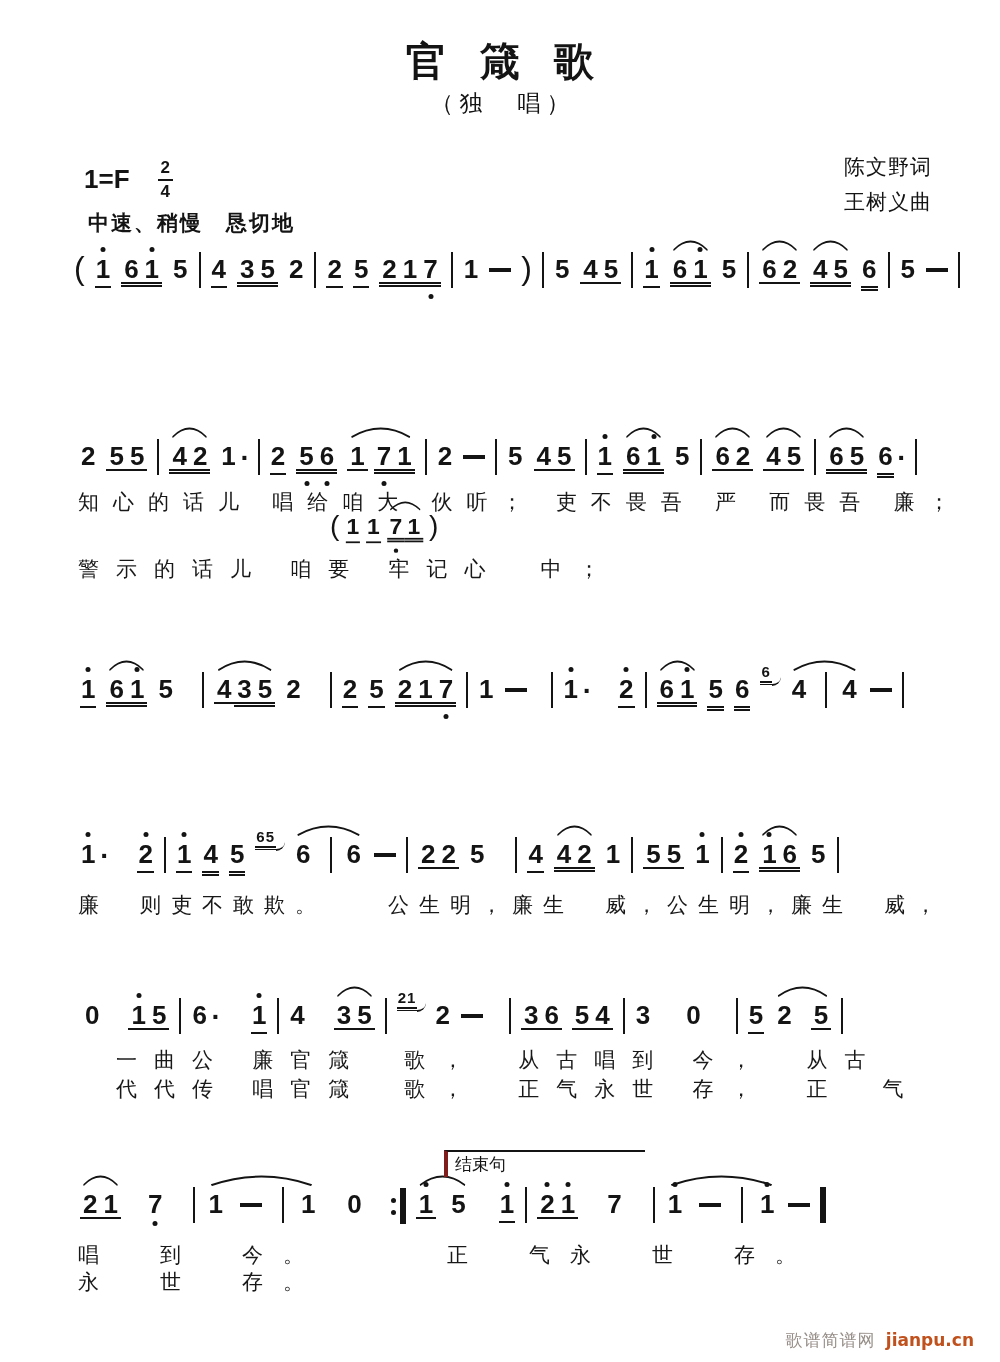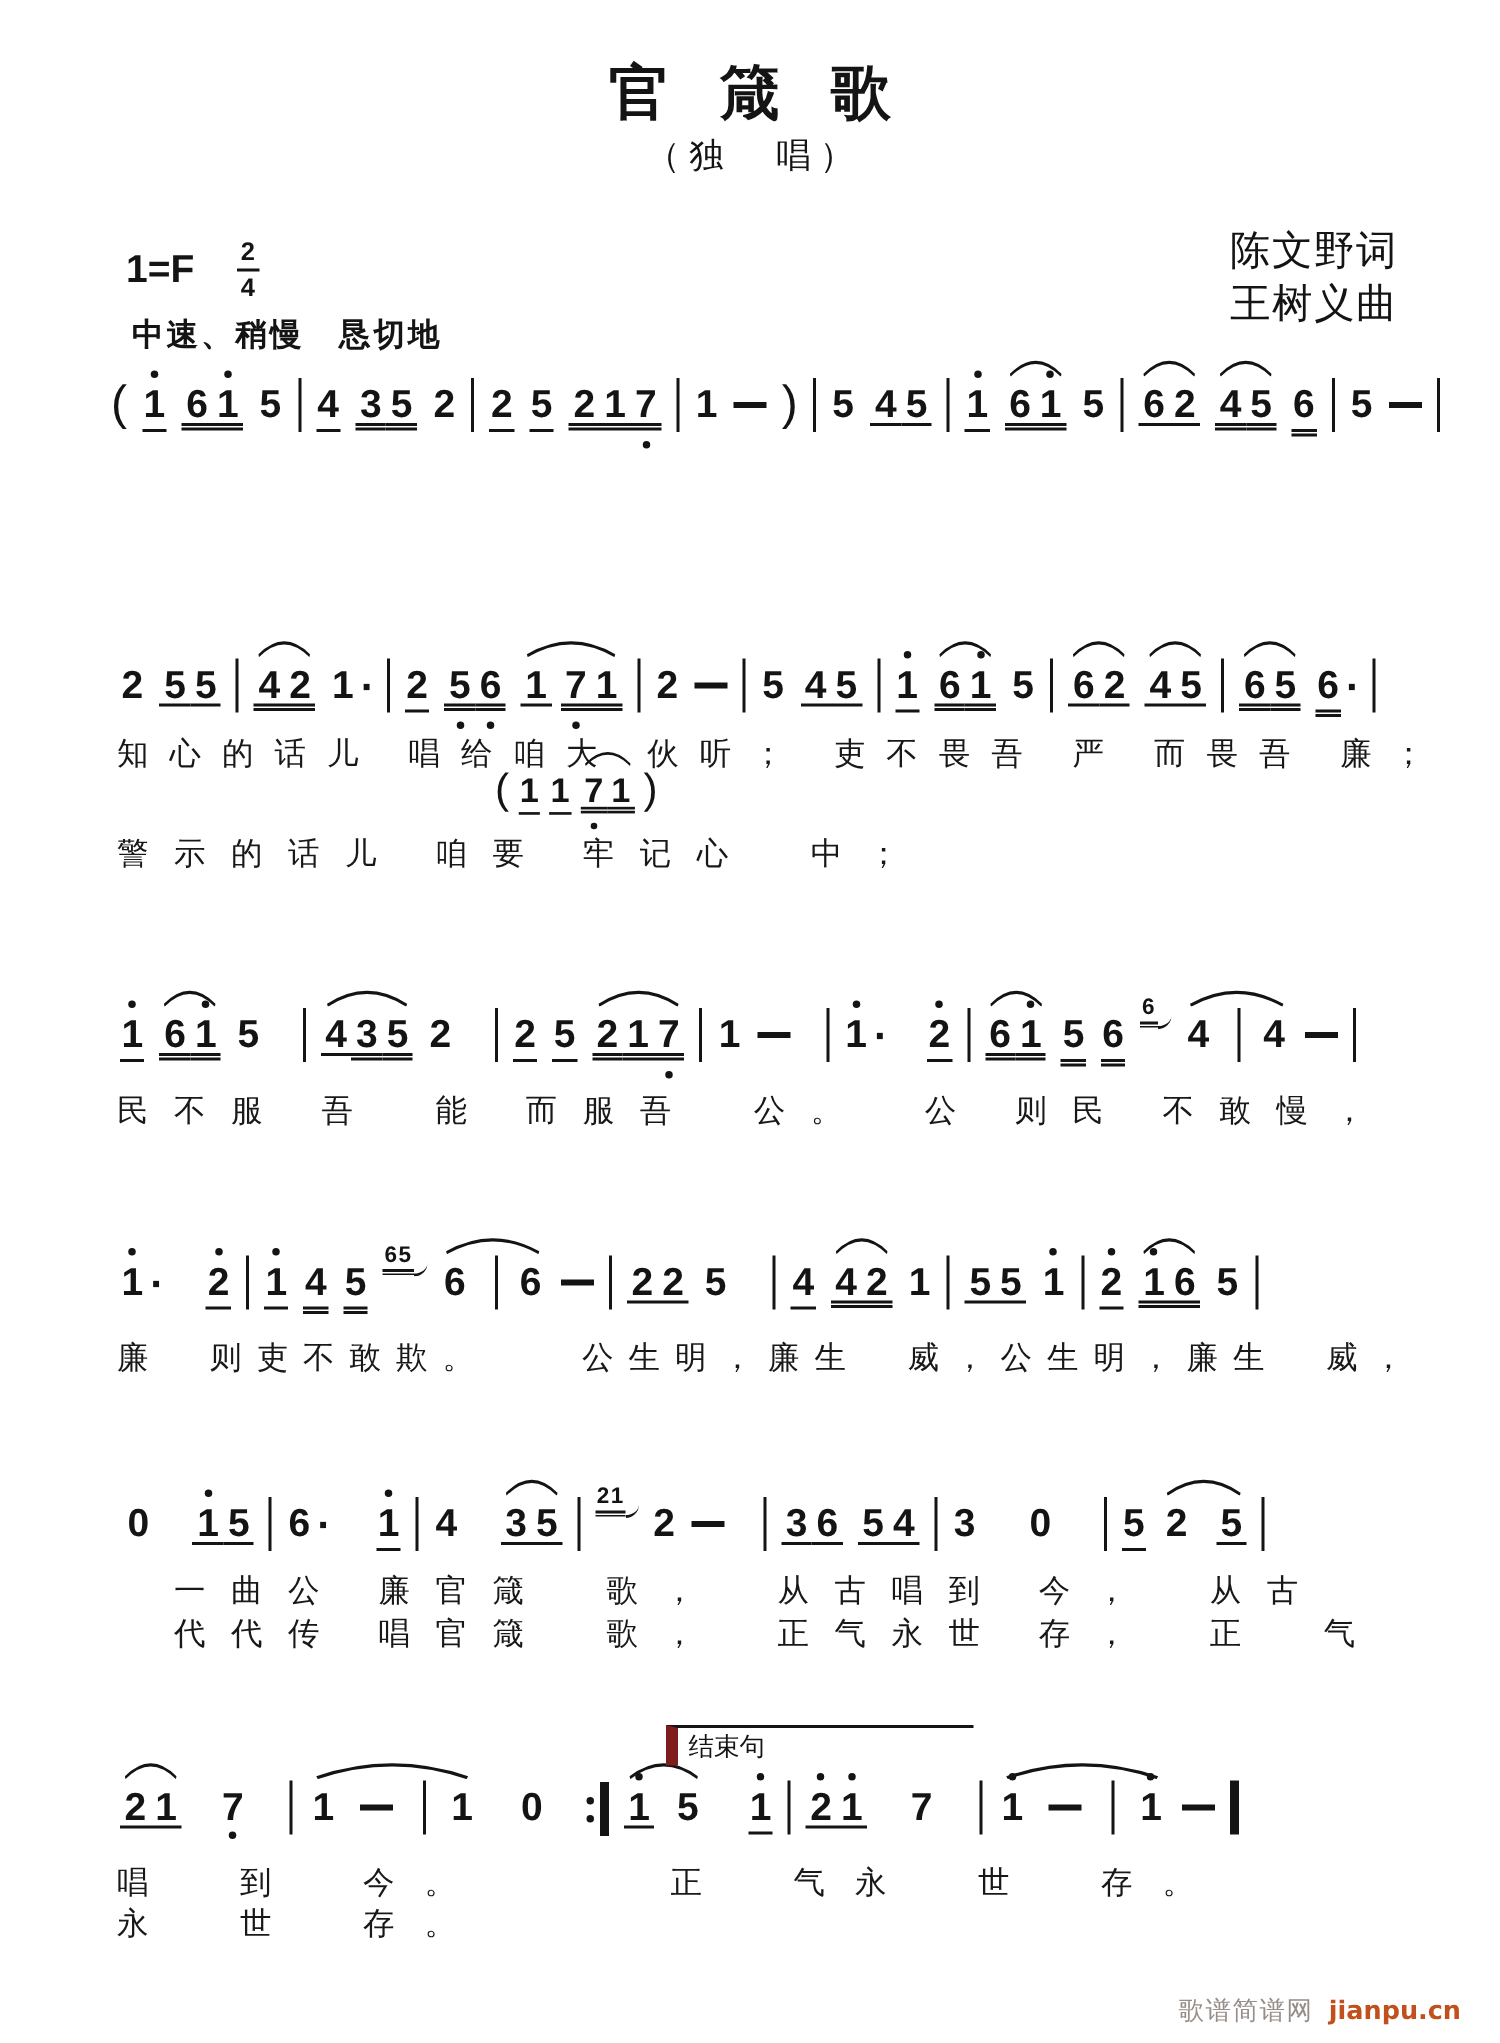--- a/index.html
+++ b/index.html
@@ -24,21 +24,21 @@
   .frac { display:inline-flex; flex-direction:column; align-items:center;
     font-size:17px; line-height:1.15; margin-left:9px; font-weight:bold; }
   .frac .fnum { border-bottom:2px solid #141414; padding:0 3px 1px; }
   .frac .fden { padding:1px 3px 0; }
   .tempo {
     position:absolute; left:88px; top:209px;
     font-family:"Liberation Sans", sans-serif; font-weight:bold; font-size:21px; letter-spacing:2px;
   }
   .credits {
     position:absolute; right:68px; top:150px; text-align:left;
-    font-size:27px; line-height:35px; letter-spacing:1px;
+    font-size:21px; line-height:35px; letter-spacing:1px;
   }
   
   .noterow { position:absolute; display:flex; align-items:flex-start; gap:10px; }
   .noterow.small { gap:7px; transform:scale(0.88); transform-origin:left top; }
   .note { position:relative; display:inline-block; padding:0 1px;
     font-family:"Liberation Sans", sans-serif; font-weight:bold; font-size:26px; line-height:1; color:#141414; }
   .grp > .note { padding:0 3px; }
   .u1, .u2 { border-bottom:2px solid #141414; padding-bottom:4px; }
   .u2 { position:relative; }
   .u2::after { content:""; position:absolute; left:0; right:0; bottom:-5px; height:2px; background:#141414; }
@@ -64,21 +64,21 @@
   .ghook { width:9px; height:11px; border-bottom:2px solid #141414; border-radius:0 0 9px 0; margin-top:9px; }
   .rep { display:inline-flex; align-items:center; gap:4px; margin-top:-3px; height:36px; }
   .repdots { display:flex; flex-direction:column; gap:7px; }
   .rdot { width:5px; height:5px; border-radius:50%; background:#141414; display:block; }
   .thickbar, .endbar { width:6px; height:36px; background:#141414; flex:none; }
   .endbar { margin-top:-4px; }
   
   .lyr { position:absolute; font-family:"Liberation Serif", serif; font-size:21px; line-height:1.3;
     letter-spacing:18px; white-space:pre; color:#181818; }
   .endlabel { position:absolute; font-family:"Liberation Sans", sans-serif; font-size:17px; line-height:1.2;
-    border-top:2px solid #141414; border-left:8px solid #7f1d1d; padding:3px 0 2px 7px; width:190px; }
+    border-top:2px solid #141414; border-left:4px solid #7f1d1d; padding:3px 0 2px 7px; width:190px; }
   
   .footer { position:absolute; right:26px; top:1329px; font-size:17px; white-space:nowrap;margin-left:44px; }
   .footer .site { letter-spacing:1px; }
   .footer .url { font-family:"DejaVu Sans", sans-serif; font-weight:bold; margin-left:6px; }
 </style>
 </head>
 <body>
 
 <div class="page" id="stage">
   <div class="title">官箴歌</div>
@@ -318,21 +318,20 @@
         <span class="bar"></span>
         <span class="spc" style="width: 6px;"></span>
         <span class="note"><span class="nt">4</span></span>
         <svg viewBox="0 0 100 14" preserveAspectRatio="none" class="arcsvg">
           <path d="M4 13 Q 50 -7 96 13" stroke="#141414" stroke-width="2.4" fill="none"></path>
         </svg>
       </span>
       <span class="dash"></span>
       <span class="bar"></span>
     </div>
-    <div class="lyr" style="left: 78px; top: 727px; letter-spacing: 17px;">民不服 吾　能 而服吾　公。　公 则民 不敢慢，</div>
     <div class="noterow" style="left: 80px; top: 841px;">
       <span class="note hasaug"><span class="nt">1</span><span class="odot top"></span><span class="aug">·</span></span>
       <span class="spc" style="width: 10px;"></span>
       <span class="note u1"><span class="nt">2</span><span class="odot top"></span></span>
       <span class="bar"></span>
       <span class="note u1"><span class="nt">1</span><span class="odot top"></span></span>
       <span class="note u2"><span class="nt">4</span></span>
       <span class="note u2"><span class="nt">5</span></span>
       <span class="grace">
         <span class="gd">65</span>

